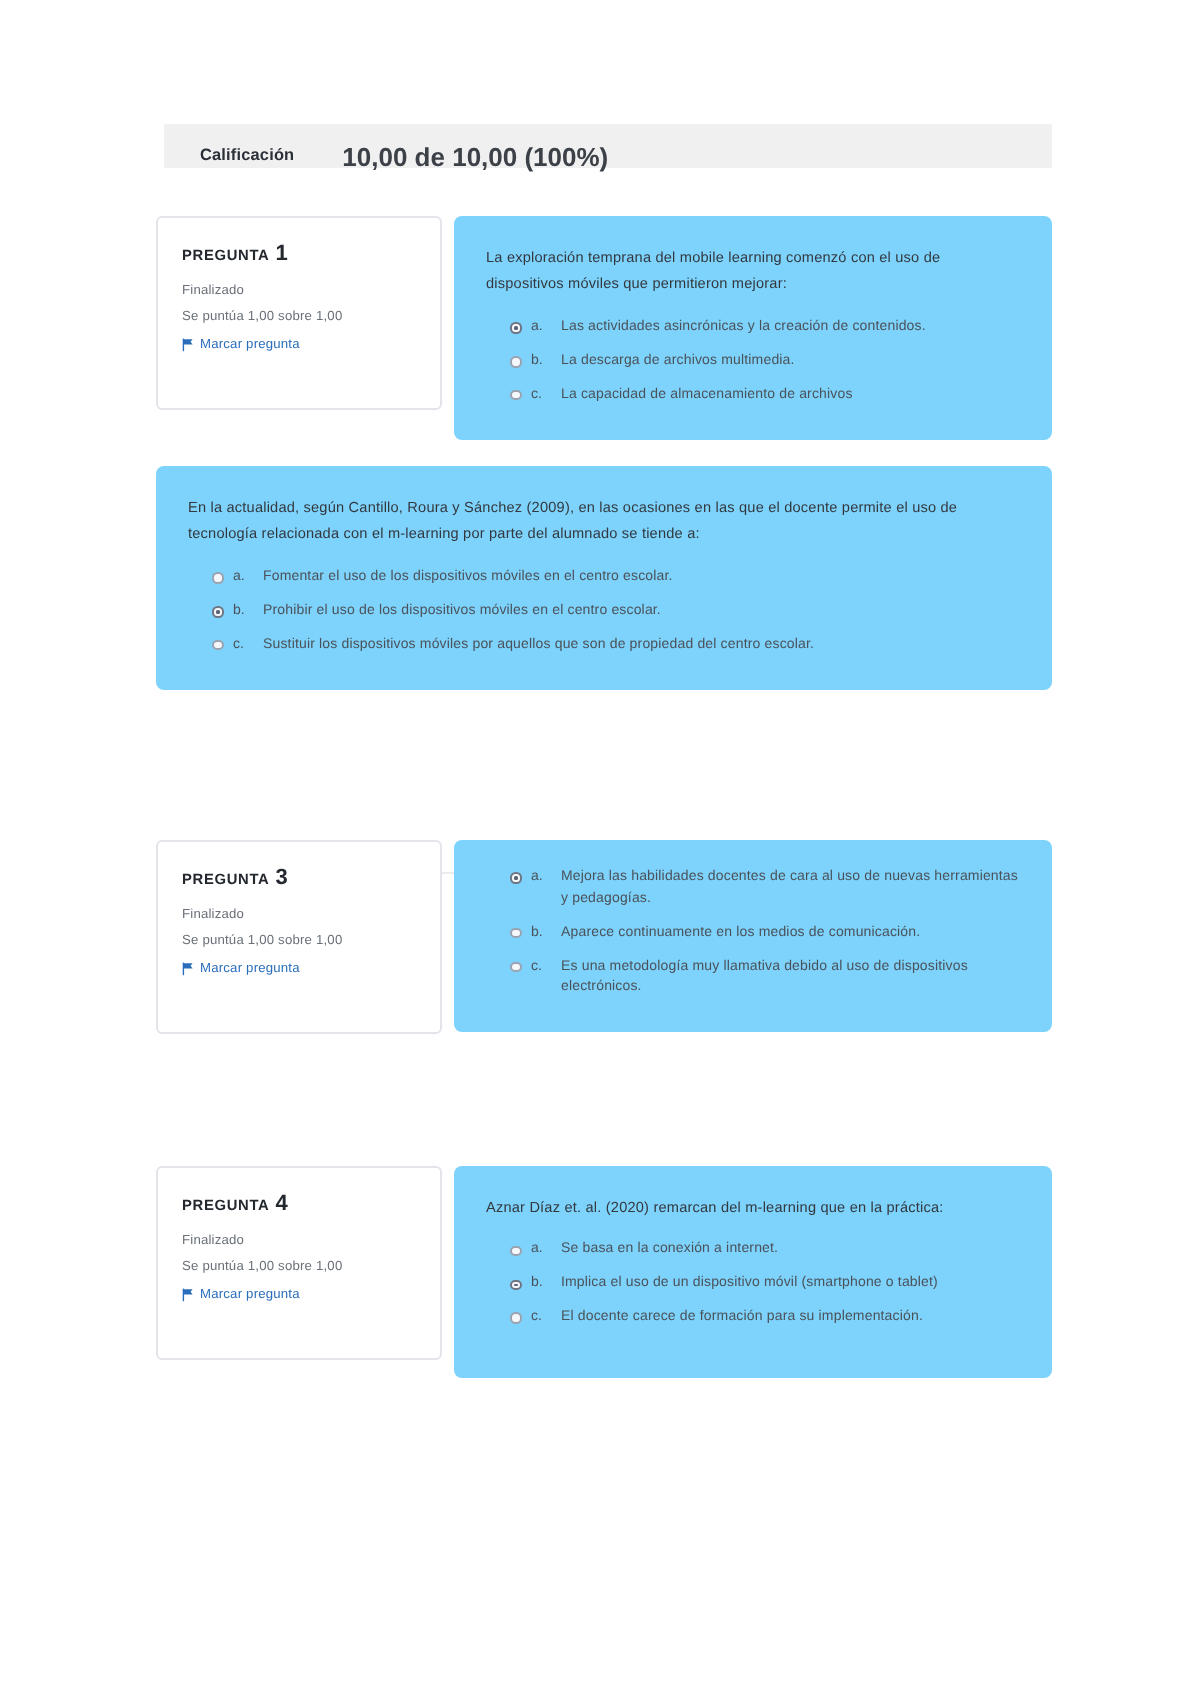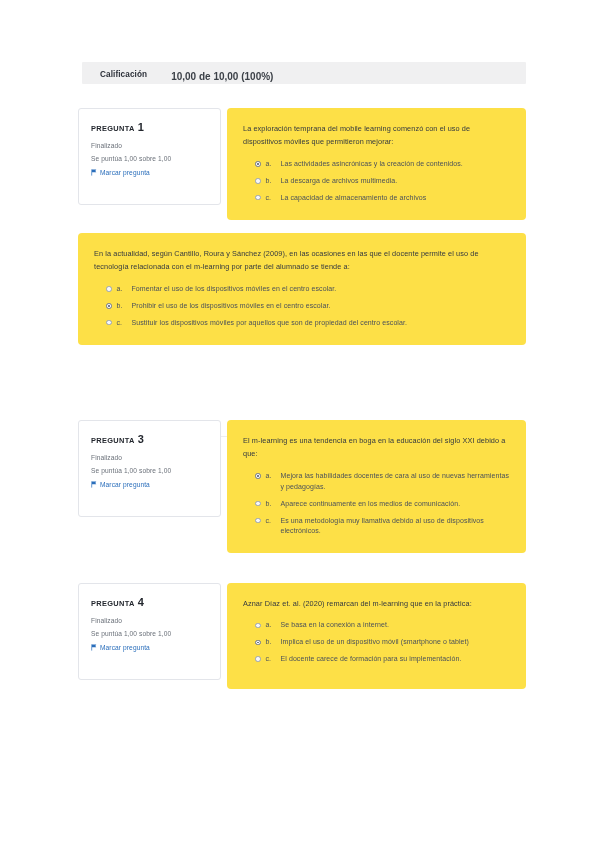--- a/index.html
+++ b/index.html
@@ -42,21 +42,21 @@
     gap: 24px;
   }
   .grade-label {
     font-size: 8.2px;
     font-weight: bold;
     color: #2b2f38;
     letter-spacing: .1px;
     padding-left: 18px;
   }
   .grade-value {
-    font-size: 10px;
+    font-size: 13px;
     font-weight: bold;
     color: #3c4148;
     position: relative;
     top: 3px;
   }
 
   
   .qblock {
     position: absolute;
     left: 78px;
@@ -110,21 +110,21 @@
   }
   .flag-icon svg { display: block; }
   .qinfo-flaglabel {
     font-size: 6.6px;
     color: #2a6ebb;
     letter-spacing: .1px;
   }
 
   .qcontent {
     flex: 1 1 auto;
-    background: #fde047;
+    background: #7dd3fc;
     border-radius: 4px;
     padding: 14px 16px 16px 16px;
     box-sizing: border-box;
   }
   .qtext {
     font-size: 7.3px;
     line-height: 1.85;
     color: #33383f;
     letter-spacing: .1px;
     margin: 0 0 10px 0;
@@ -276,21 +276,20 @@
         <span class="flag-icon">
           <svg width="6" height="7" viewBox="0 0 6 7">
               <path d="M0.7 0.3 V6.6" stroke="#2a6ebb" stroke-width="0.7" fill="none"></path>
               <path d="M1 0.6 H5.3 L4.3 1.9 L5.3 3.2 H1 Z" fill="#2a6ebb"></path>
             </svg>
         </span>
         <span class="qinfo-flaglabel">Marcar pregunta</span>
       </div>
     </div>
     <div class="qcontent">
-      <p class="qtext">El m-learning es una tendencia en boga en la educación del siglo XXI debido a que:</p>
       <ul class="answers">
         <li class="answer">
           <span class="radio checked"></span>
           <span class="ans-letter">a.</span>
           <span class="ans-text">Mejora las habilidades docentes de cara al uso de nuevas herramientas y pedagogías.</span>
         </li>
         <li class="answer">
           <span class="radio"></span>
           <span class="ans-letter">b.</span>
           <span class="ans-text">Aparece continuamente en los medios de comunicación.</span>

